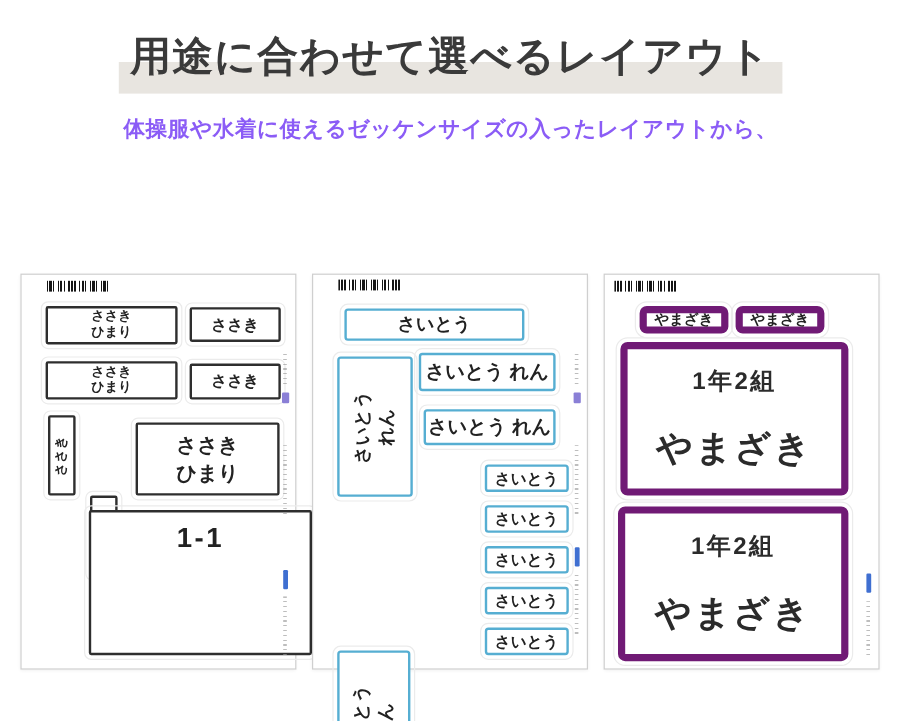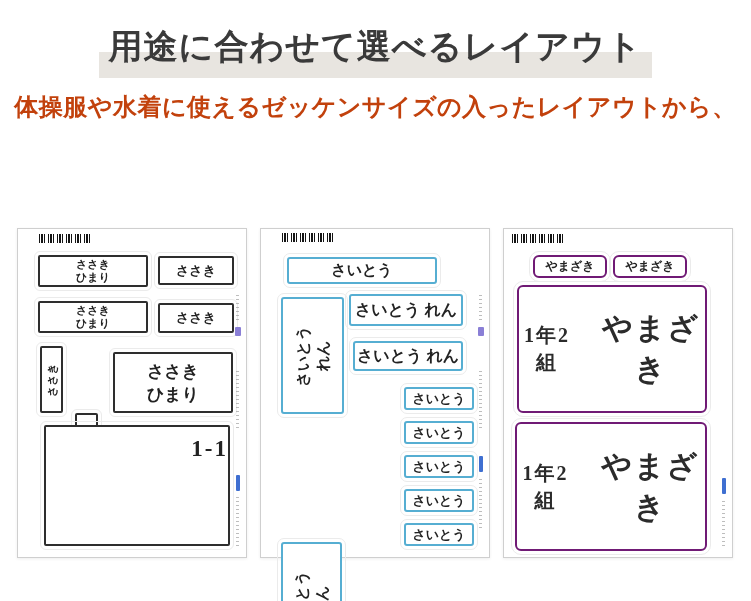--- a/index.html
+++ b/index.html
@@ -1,64 +1,64 @@
 <!DOCTYPE html>
 <html><head>
 <meta charset="utf-8">
 <style>
   html,body{margin:0;padding:0;background:#fff;}
   .page{position:relative;width:751px;height:601px;background:#ffffff;overflow:hidden;
-        font-family:Liberation Serif, serif;color:#3a3a3a;}
+        font-family:Liberation Sans, sans-serif;color:#3a3a3a;}
 
   
   .hdr{position:absolute;top:0;left:0;width:751px;text-align:center;}
   .title{margin:24px 0 0;font-size:34px;font-weight:700;letter-spacing:1px;color:#3a3a3a;}
   .title .hl{display:inline-block;padding:0 10px 8px;
              background:linear-gradient(to top,#e8e5e0 0 26px,transparent 26px);}
-  .desc{margin:12px 0 0;font-size:24px;font-weight:600;line-height:34px;
-        letter-spacing:0.5px;color:#c2410c;}
+  .desc{margin:12px 0 0;font-size:18px;font-weight:600;line-height:34px;
+        letter-spacing:0.5px;color:#8b5cf6;}
 
   
   .cards{position:absolute;left:17px;top:228px;display:flex;gap:13px;}
   .card{position:relative;width:230px;height:330px;background:#fff;
         border:1px solid #cfcfcf;box-sizing:border-box;box-shadow:0 1px 3px rgba(0,0,0,.07);}
 
   .barcode{position:absolute;width:52px;height:9px;
     background:repeating-linear-gradient(90deg,#141414 0 1px,transparent 1px 2px,
       #141414 2px 4px,transparent 4px 5px,#141414 5px 6px,transparent 6px 9px);}
 
   
   .lb{position:absolute;display:flex;align-items:center;justify-content:center;
       background:#fff;box-sizing:border-box;color:#222;text-align:center;
       outline:1px solid #ebebeb;outline-offset:3px;}
   .c1 .lb{border:2px solid #2e2e2e;border-radius:2px;}
   .c2 .lb{border:2px solid #56aed2;border-radius:3px;}
-  .c3 .lb{border:2px solid #701a75;border-radius:6px;}
+  .c3 .lb{border:6px solid #701a75;border-radius:6px;}
 
   .two-line{flex-direction:column;font-size:11px;font-weight:700;line-height:13px;}
   .boxE{flex-direction:column;font-size:17px;font-weight:700;line-height:23px;}
   .one-line{font-size:13px;font-weight:700;}
 
   
   .vwrap{position:relative;overflow:hidden;}
   .vrot{position:absolute;left:50%;top:50%;
         transform:translate(-50%,-50%) rotate(-90deg);
         text-align:center;white-space:nowrap;font-weight:700;}
   .vb .vrot{font-size:11px;line-height:13px;}
   .tall .vrot{font-size:15px;line-height:20px;}
 
   
-  .bib{align-items:stretch;justify-content:flex-end;padding:0;}
+  .bib{flex-direction:column;align-items:stretch;justify-content:flex-start;padding:0;margin-left:30px;}
   .bib-top{height:43px;display:flex;align-items:center;justify-content:center;
            font-size:23px;font-weight:600;letter-spacing:2px;}
   .bib-bottom{flex:1;border-top:2px solid #2e2e2e;display:flex;align-items:flex-start;
               justify-content:center;padding-top:12px;font-size:25px;font-weight:700;}
 
   
-  .big{flex-direction:row;gap:22px;}
+  .big{flex-direction:column;gap:22px;}
   .big .cls{font-size:20px;font-weight:600;letter-spacing:2px;color:#2b2b2b;}
   .big .nm{font-size:30px;font-weight:700;letter-spacing:2px;color:#2b2b2b;}
   .sb{font-size:12px;font-weight:700;}
 
   
   .edge-text{position:absolute;right:7px;width:3px;opacity:.65;
     background:repeating-linear-gradient(#9a9a9a 0 1px,transparent 1px 4px);}
   .edge-purple{position:absolute;right:5px;width:6px;height:9px;background:#8a7fd6;border-radius:1px;}
   .edge-blue{position:absolute;right:6px;width:4px;height:16px;background:#3f6fd1;border-radius:1px;}
 </style>

